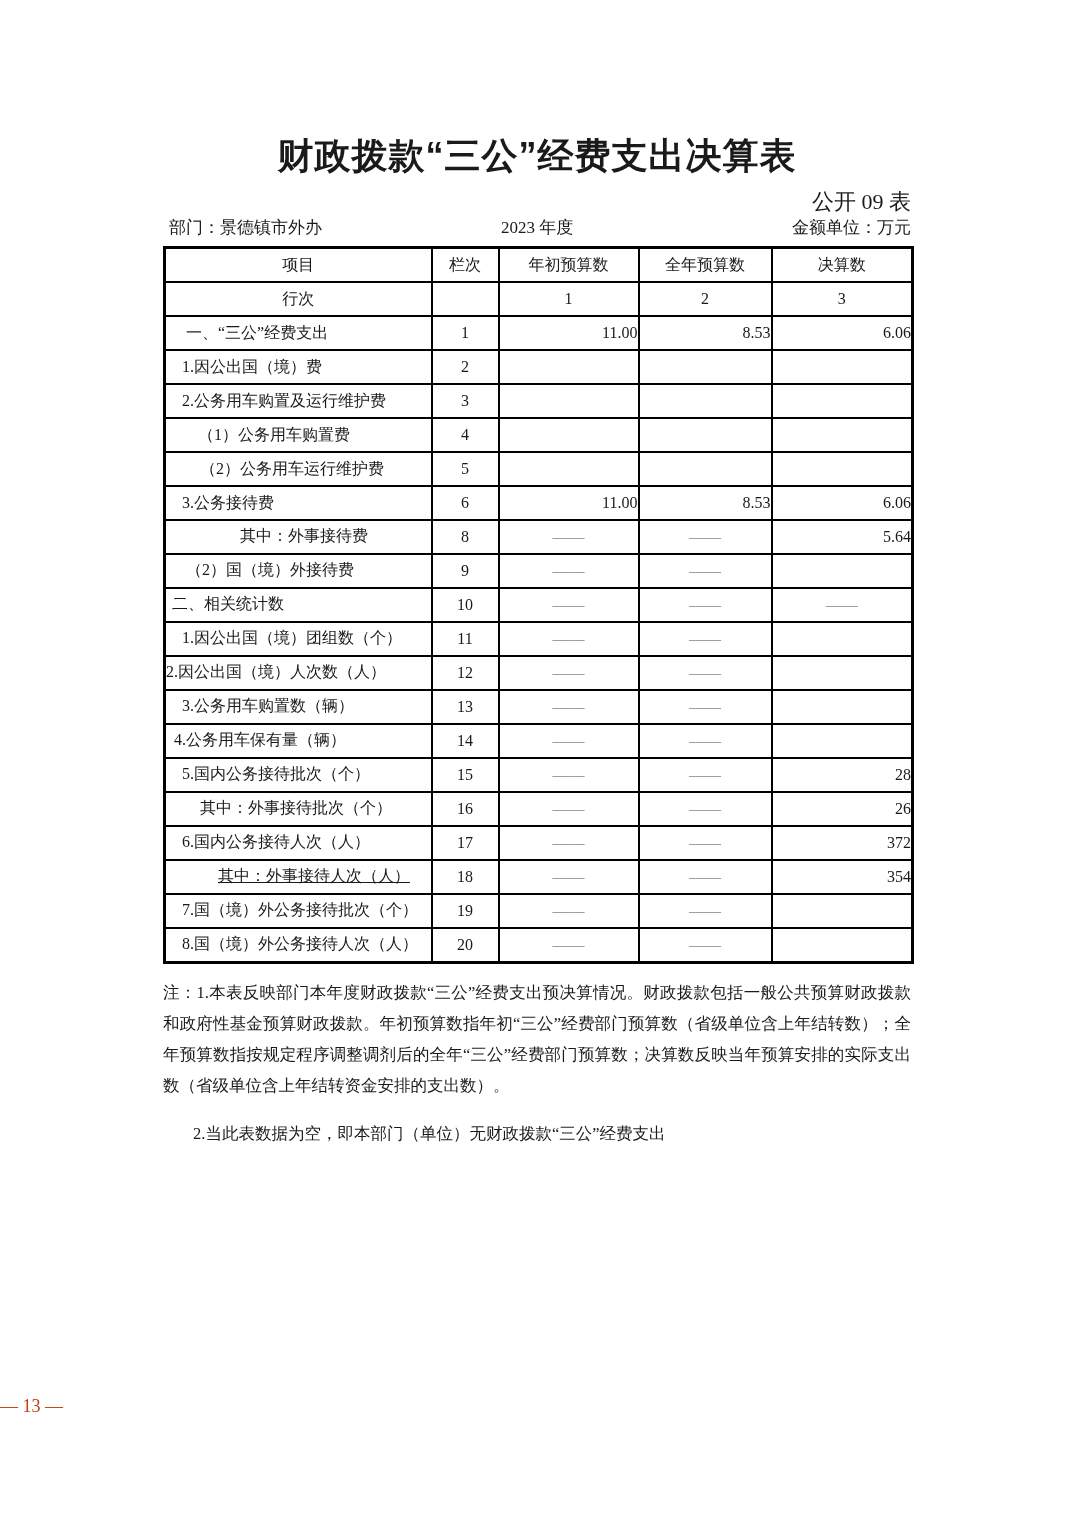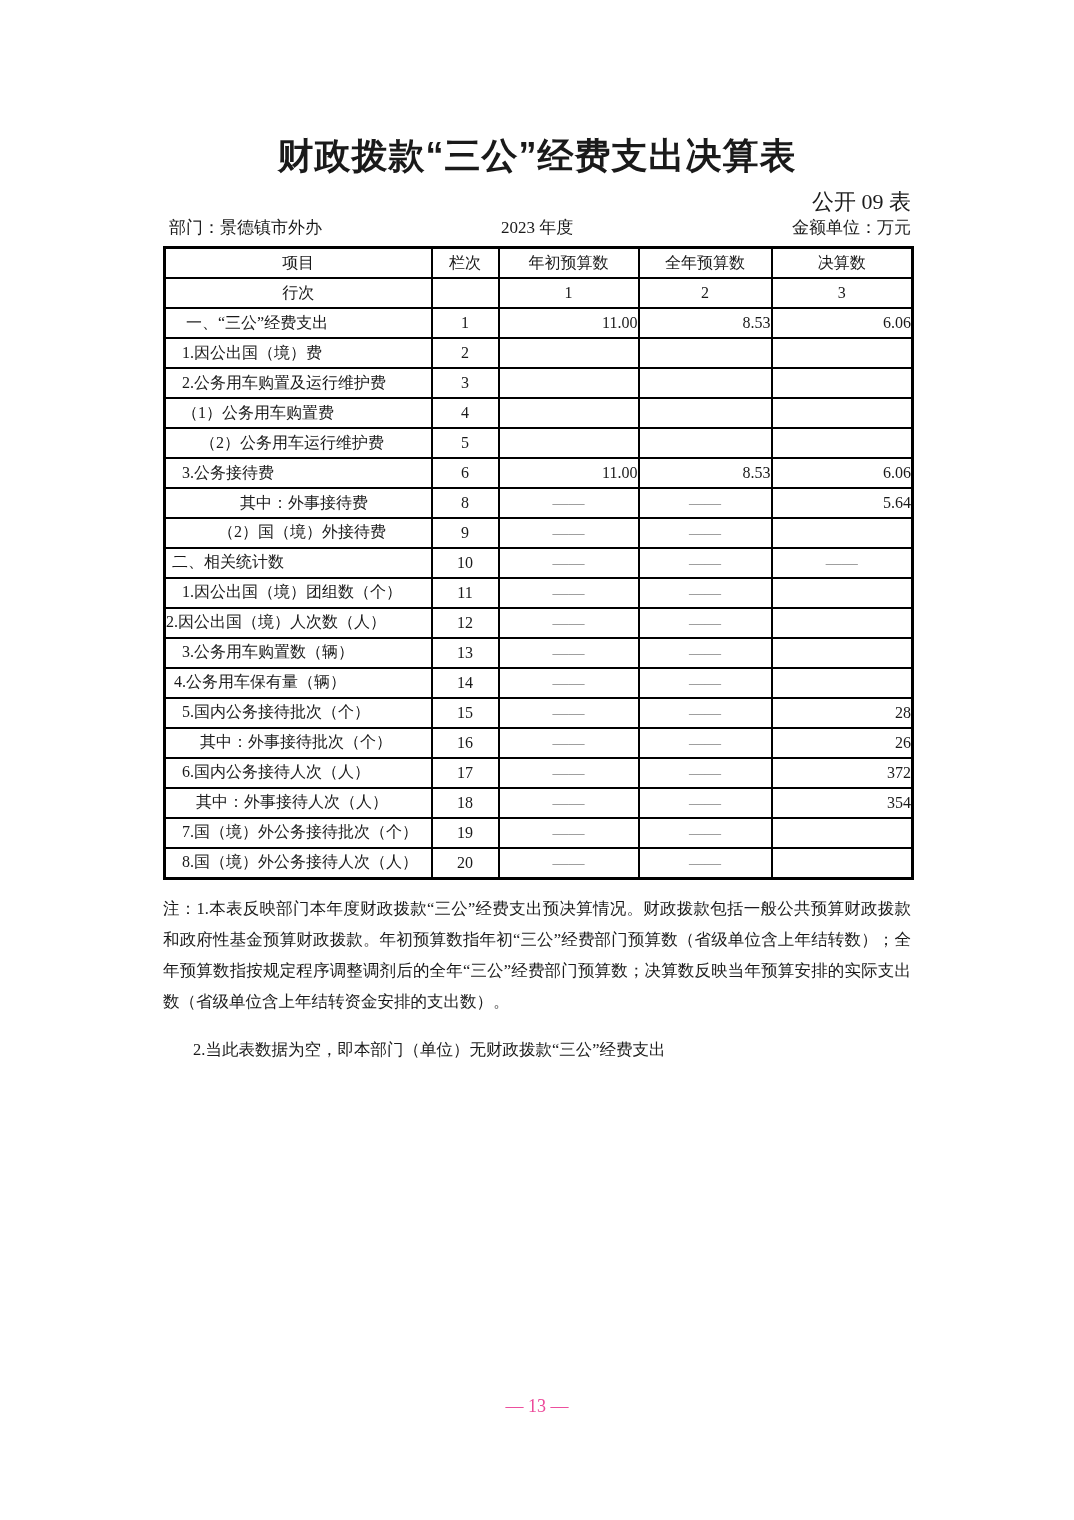--- a/index.html
+++ b/index.html
@@ -43,21 +43,21 @@
     font-size: 17px;
     line-height: 26px;
   }
   .meta-dept { position: absolute; left: 6px; top: 0; }
   .meta-period { position: absolute; left: 50%; top: 0; transform: translateX(-50%); }
   .meta-unit { position: absolute; right: 0; top: 0; }
 
   table.budget {
     margin-top: 5px;
     width: 748px;
-    height: 634px;
+    height: 718px;
     border-collapse: collapse;
     table-layout: fixed;
     border: 3px solid #000;
   }
   table.budget td {
     border: 2px solid #000;
     font-size: 16px;
     padding: 0;
     overflow: hidden;
     white-space: nowrap;
@@ -78,23 +78,23 @@
   .note-2 {
     margin-top: 17px;
     text-indent: 30px;
     text-align: left;
   }
   .page-number {
     position: absolute;
     left: 0;
     top: 1396px;
     width: 100%;
-    text-align: center;
+    text-align: left;
     font-size: 18px;
-    color: #ec4899;
+    color: #c2410c;
   }
 </style>
 </head>
 <body>
 
 <div class="page">
   <div class="content">
 
     <div class="doc-title">财政拨款“三公”经费支出决算表</div>
 
@@ -145,21 +145,21 @@
             <td class="empty"></td>
           </tr>
           <tr>
             <td class="item" style="padding-left: 16px;">2.公务用车购置及运行维护费</td>
             <td class="lan">3</td>
             <td class="empty"></td>
             <td class="empty"></td>
             <td class="empty"></td>
           </tr>
           <tr>
-            <td class="item" style="padding-left: 16px;">（1）公务用车购置费</td>
+            <td class="item" style="padding-left: 32px;">（1）公务用车购置费</td>
             <td class="lan">4</td>
             <td class="empty"></td>
             <td class="empty"></td>
             <td class="empty"></td>
           </tr>
           <tr>
             <td class="item" style="padding-left: 34px;">（2）公务用车运行维护费</td>
             <td class="lan">5</td>
             <td class="empty"></td>
             <td class="empty"></td>
@@ -173,21 +173,21 @@
             <td class="num">6.06</td>
           </tr>
           <tr>
             <td class="item" style="padding-left: 74px;">其中：外事接待费</td>
             <td class="lan">8</td>
             <td class="dash">——</td>
             <td class="dash">——</td>
             <td class="num">5.64</td>
           </tr>
           <tr>
-            <td class="item" style="padding-left: 52px; margin-top: 33px;">（2）国（境）外接待费</td>
+            <td class="item" style="padding-left: 20px; margin-top: 33px;">（2）国（境）外接待费</td>
             <td class="lan">9</td>
             <td class="dash">——</td>
             <td class="dash">——</td>
             <td class="empty"></td>
           </tr>
           <tr>
             <td class="item" style="padding-left: 6px;">二、相关统计数</td>
             <td class="lan">10</td>
             <td class="dash">——</td>
             <td class="dash">——</td>
@@ -236,21 +236,21 @@
             <td class="num">26</td>
           </tr>
           <tr>
             <td class="item" style="padding-left: 16px;">6.国内公务接待人次（人）</td>
             <td class="lan">17</td>
             <td class="dash">——</td>
             <td class="dash">——</td>
             <td class="num">372</td>
           </tr>
           <tr>
-            <td class="item" style="padding-left: 30px;">其中：外事接待人次（人）</td>
+            <td class="item" style="padding-left: 52px; text-decoration: underline;">其中：外事接待人次（人）</td>
             <td class="lan">18</td>
             <td class="dash">——</td>
             <td class="dash">——</td>
             <td class="num">354</td>
           </tr>
           <tr>
             <td class="item" style="padding-left: 16px;">7.国（境）外公务接待批次（个）</td>
             <td class="lan">19</td>
             <td class="dash">——</td>
             <td class="dash">——</td>

